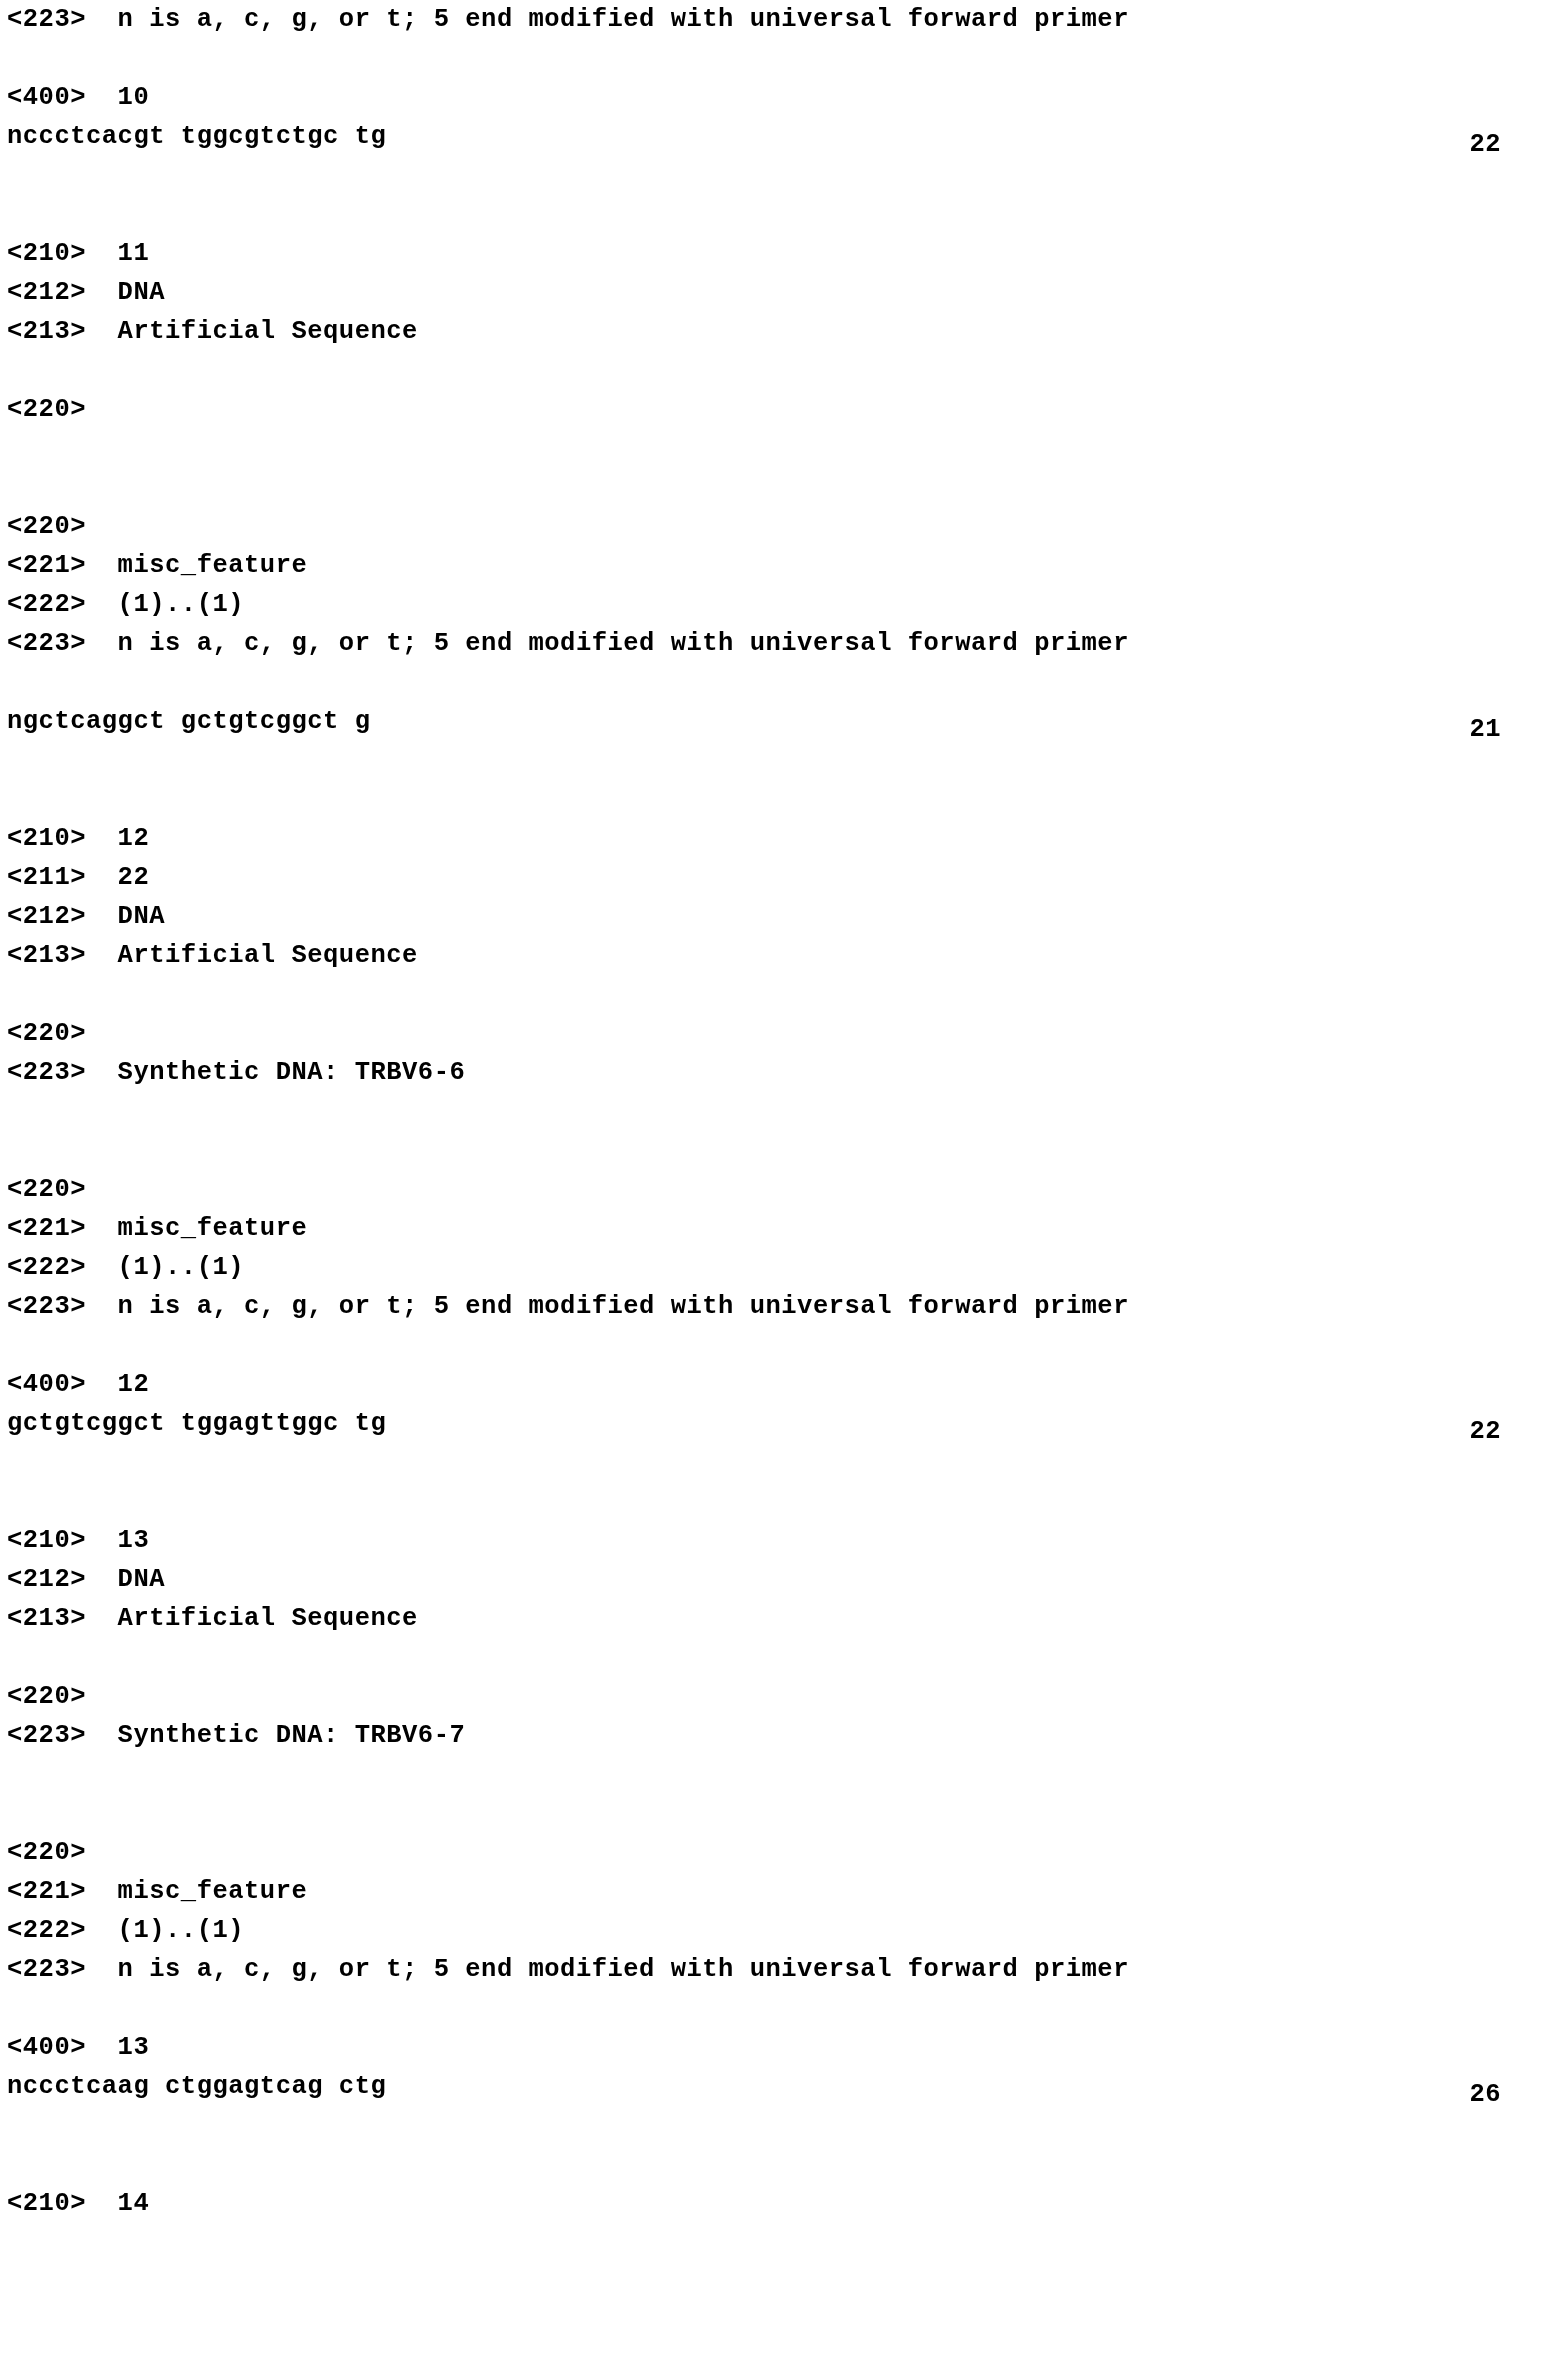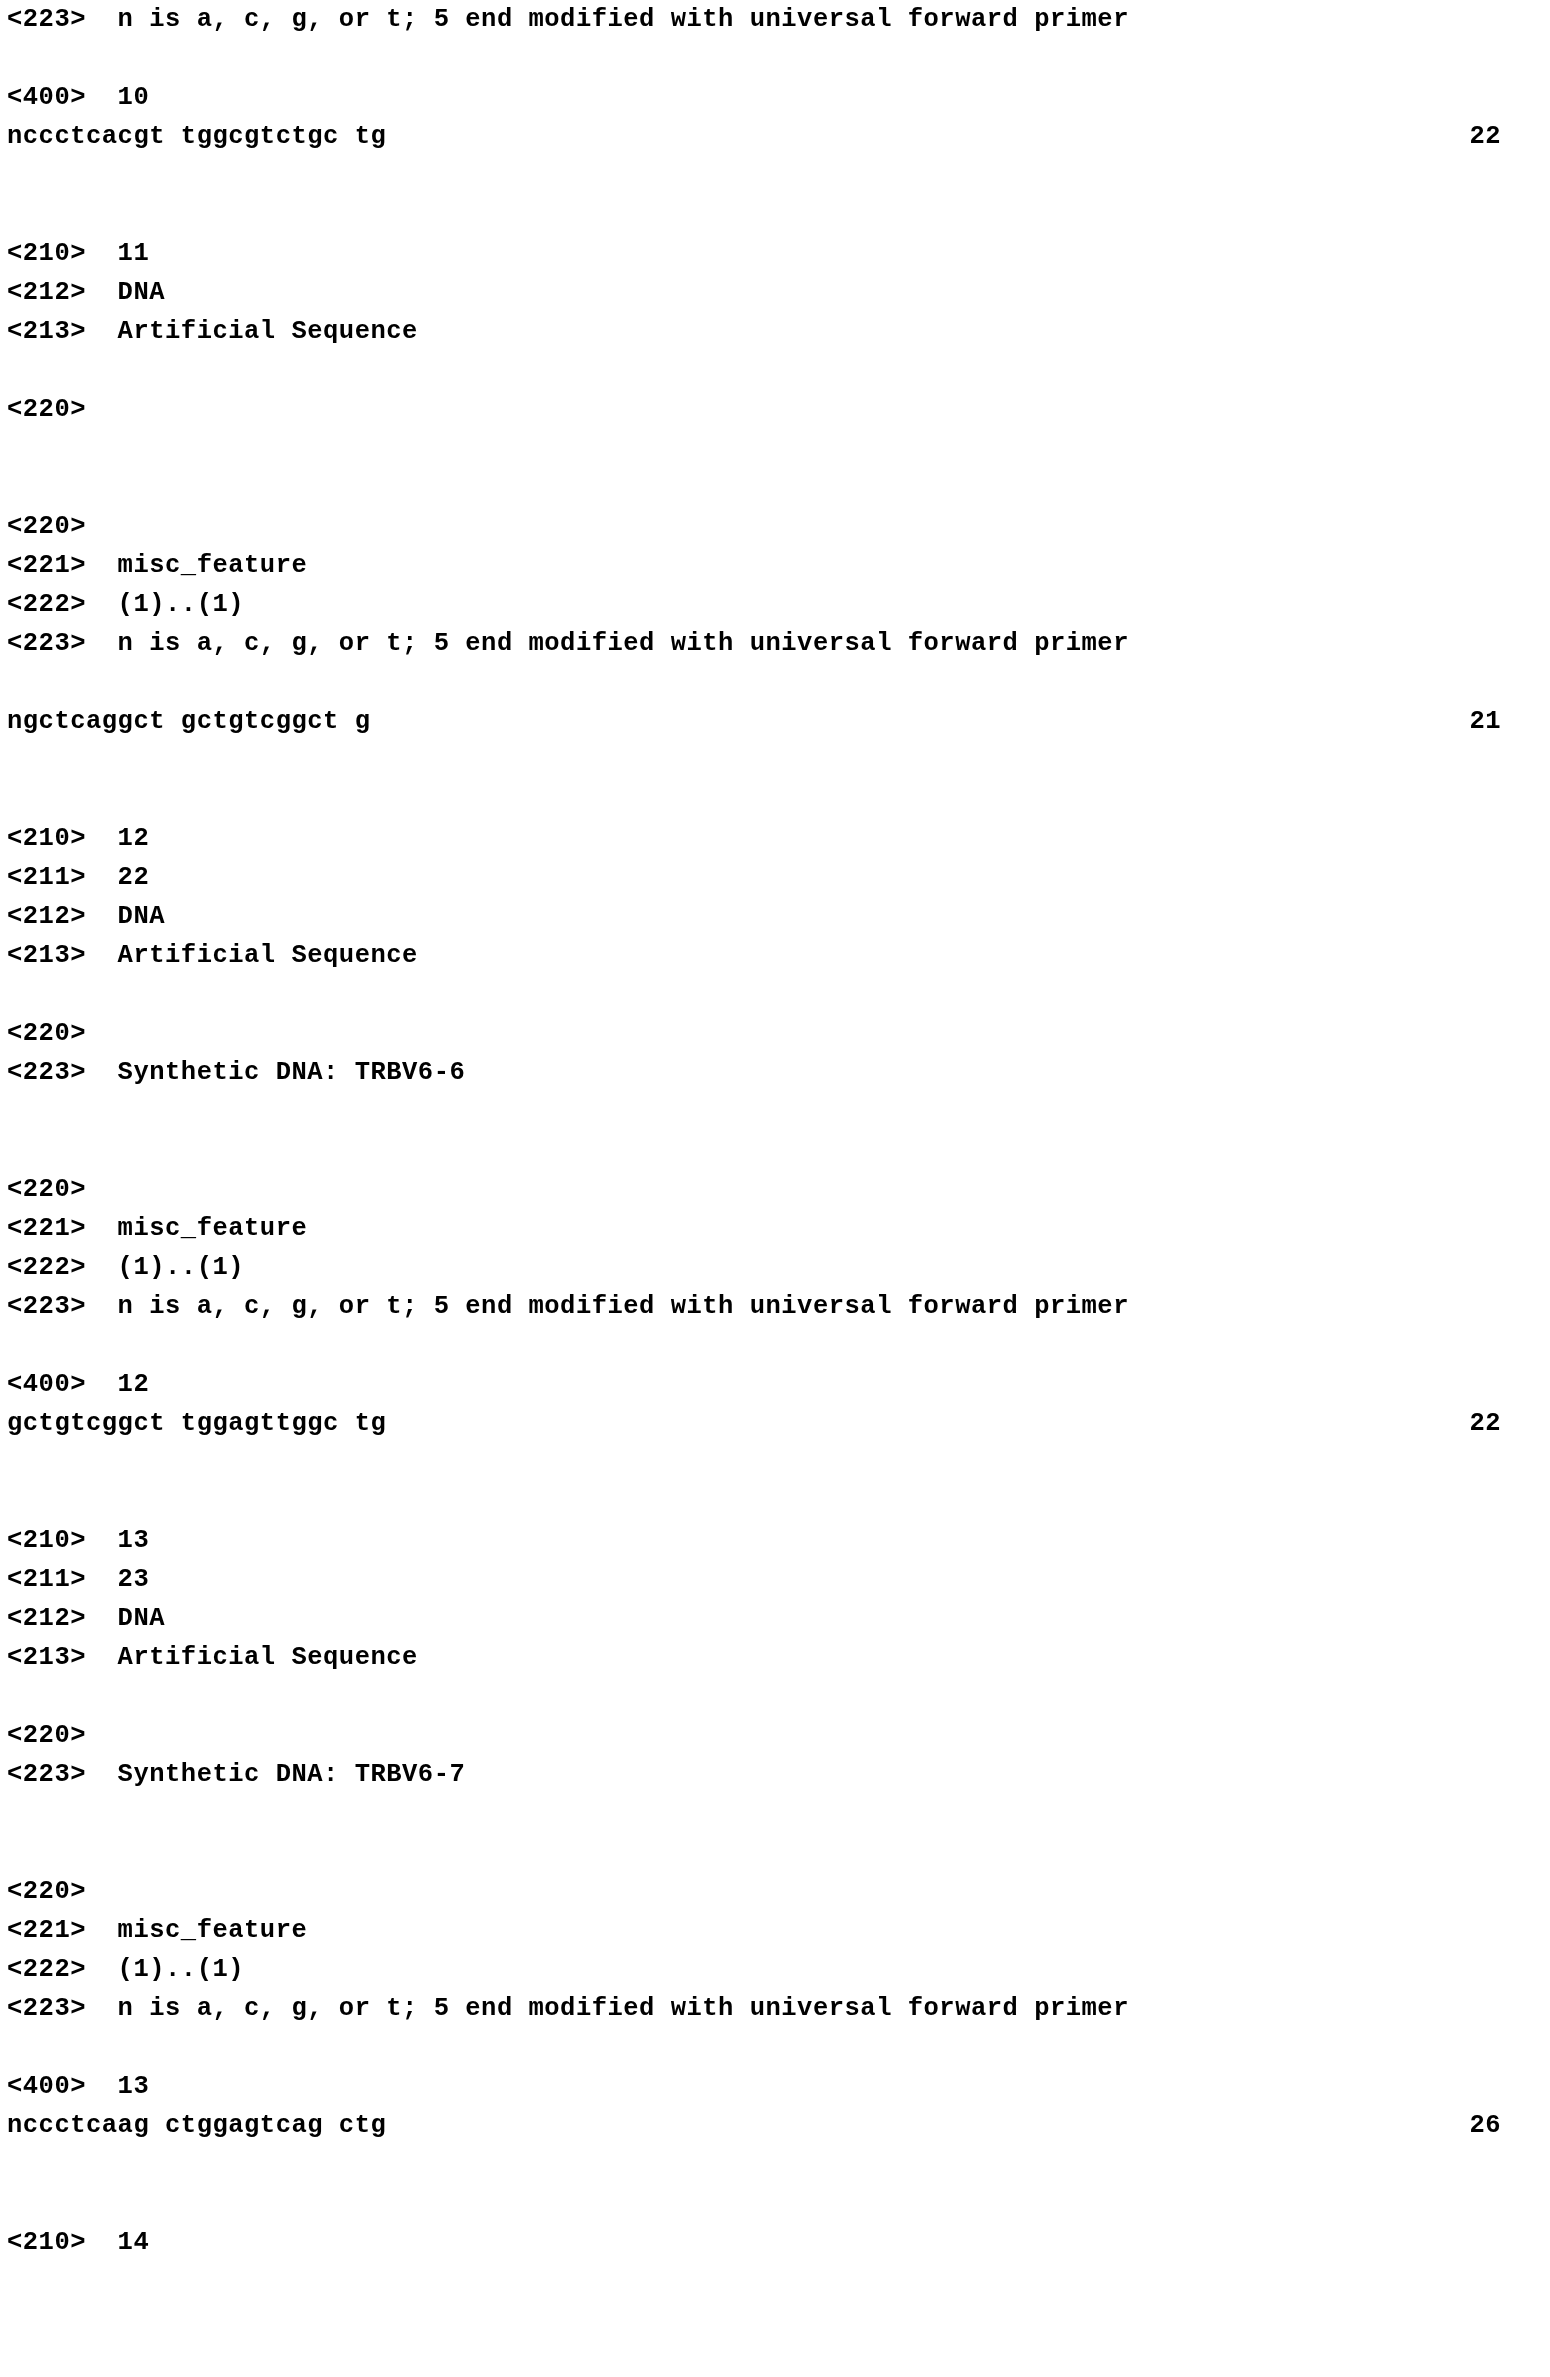--- a/index.html
+++ b/index.html
@@ -28,21 +28,21 @@
     letter-spacing: 0.5px;
     color: #000000;
     white-space: pre;
     font-weight: 700;
     padding-left: 7px;
     height: 39px;
   }
   .line .num {
     position: absolute;
     right: 24px;
-    top: 0;
+    top: 8px;
     font-weight: 700;
     letter-spacing: 0.5px;
   }
   .blank {
     height: 39px;
   }
 </style>
 </head>
 <body>
 
@@ -81,21 +81,20 @@
       <div class="line"><span>&lt;220&gt;</span></div>
       <div class="line"><span>&lt;221&gt;  misc_feature</span></div>
       <div class="line"><span>&lt;222&gt;  (1)..(1)</span></div>
       <div class="line"><span>&lt;223&gt;  n is a, c, g, or t; 5 end modified with universal forward primer</span></div>
       <div class="line blank"></div>
       <div class="line"><span>&lt;400&gt;  12</span></div>
       <div class="line"><span>gctgtcggct tggagttggc tg</span><span class="num">22</span></div>
       <div class="line blank"></div>
       <div class="line blank"></div>
       <div class="line"><span>&lt;210&gt;  13</span></div>
-      <div class="line"><span>&lt;211&gt;  23</span></div>
       <div class="line"><span>&lt;212&gt;  DNA</span></div>
       <div class="line"><span>&lt;213&gt;  Artificial Sequence</span></div>
       <div class="line blank"></div>
       <div class="line"><span>&lt;220&gt;</span></div>
       <div class="line"><span>&lt;223&gt;  Synthetic DNA: TRBV6-7</span></div>
       <div class="line blank"></div>
       <div class="line blank"></div>
       <div class="line"><span>&lt;220&gt;</span></div>
       <div class="line"><span>&lt;221&gt;  misc_feature</span></div>
       <div class="line"><span>&lt;222&gt;  (1)..(1)</span></div>

